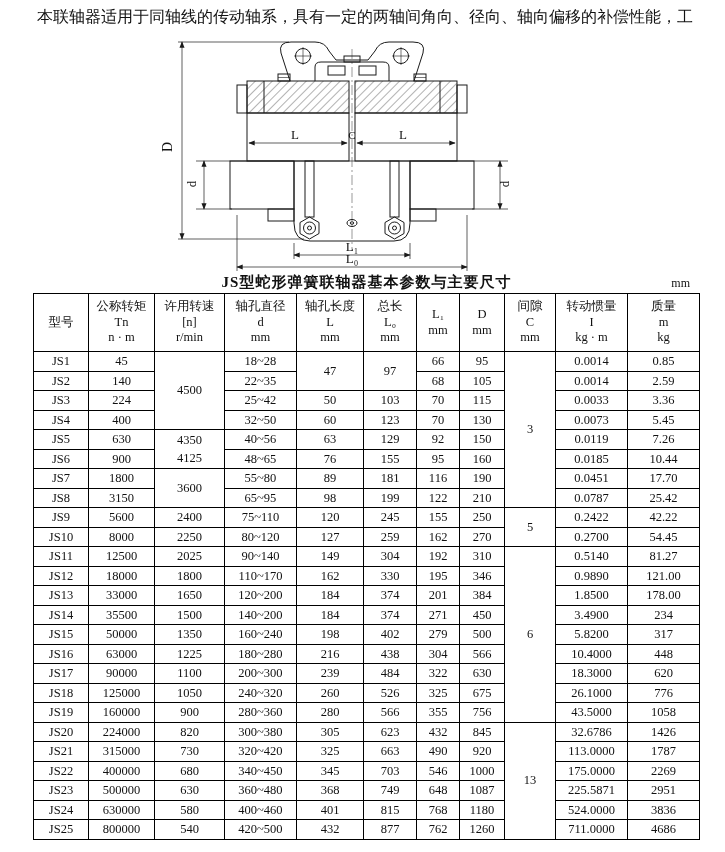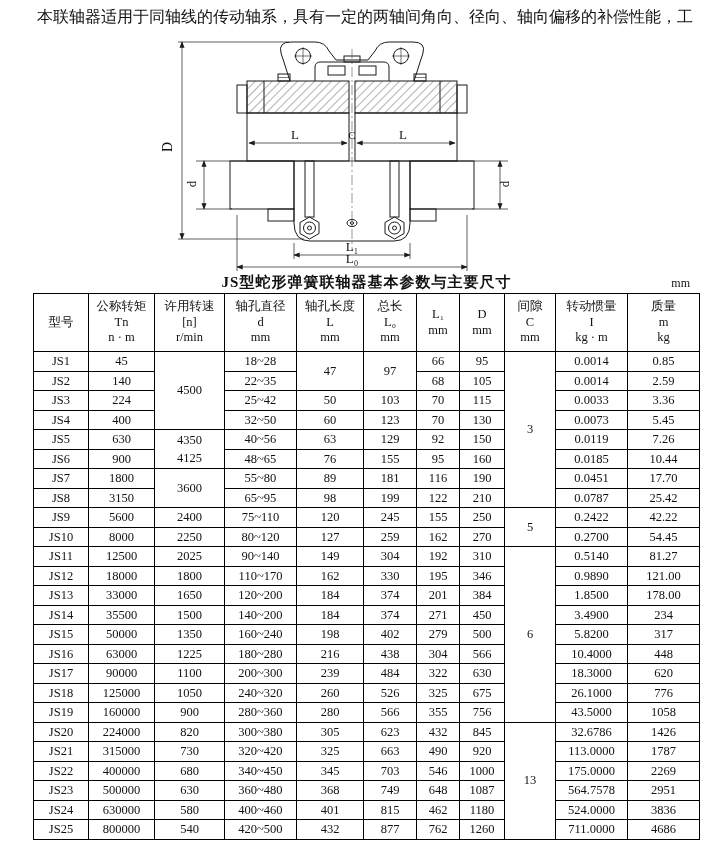--- a/index.html
+++ b/index.html
@@ -488,31 +488,31 @@
         </tr>
         <tr>
           <td>JS23</td>
           <td>500000</td>
           <td>630</td>
           <td>360~480</td>
           <td>368</td>
           <td>749</td>
           <td>648</td>
           <td>1087</td>
-          <td>564.7578</td>
+          <td>225.5871</td>
           <td>2951</td>
         </tr>
         <tr>
           <td>JS24</td>
           <td>630000</td>
           <td>580</td>
           <td>400~460</td>
           <td>401</td>
           <td>815</td>
-          <td>462</td>
+          <td>768</td>
           <td>1180</td>
           <td>524.0000</td>
           <td>3836</td>
         </tr>
         <tr>
           <td>JS25</td>
           <td>800000</td>
           <td>540</td>
           <td>420~500</td>
           <td>432</td>

